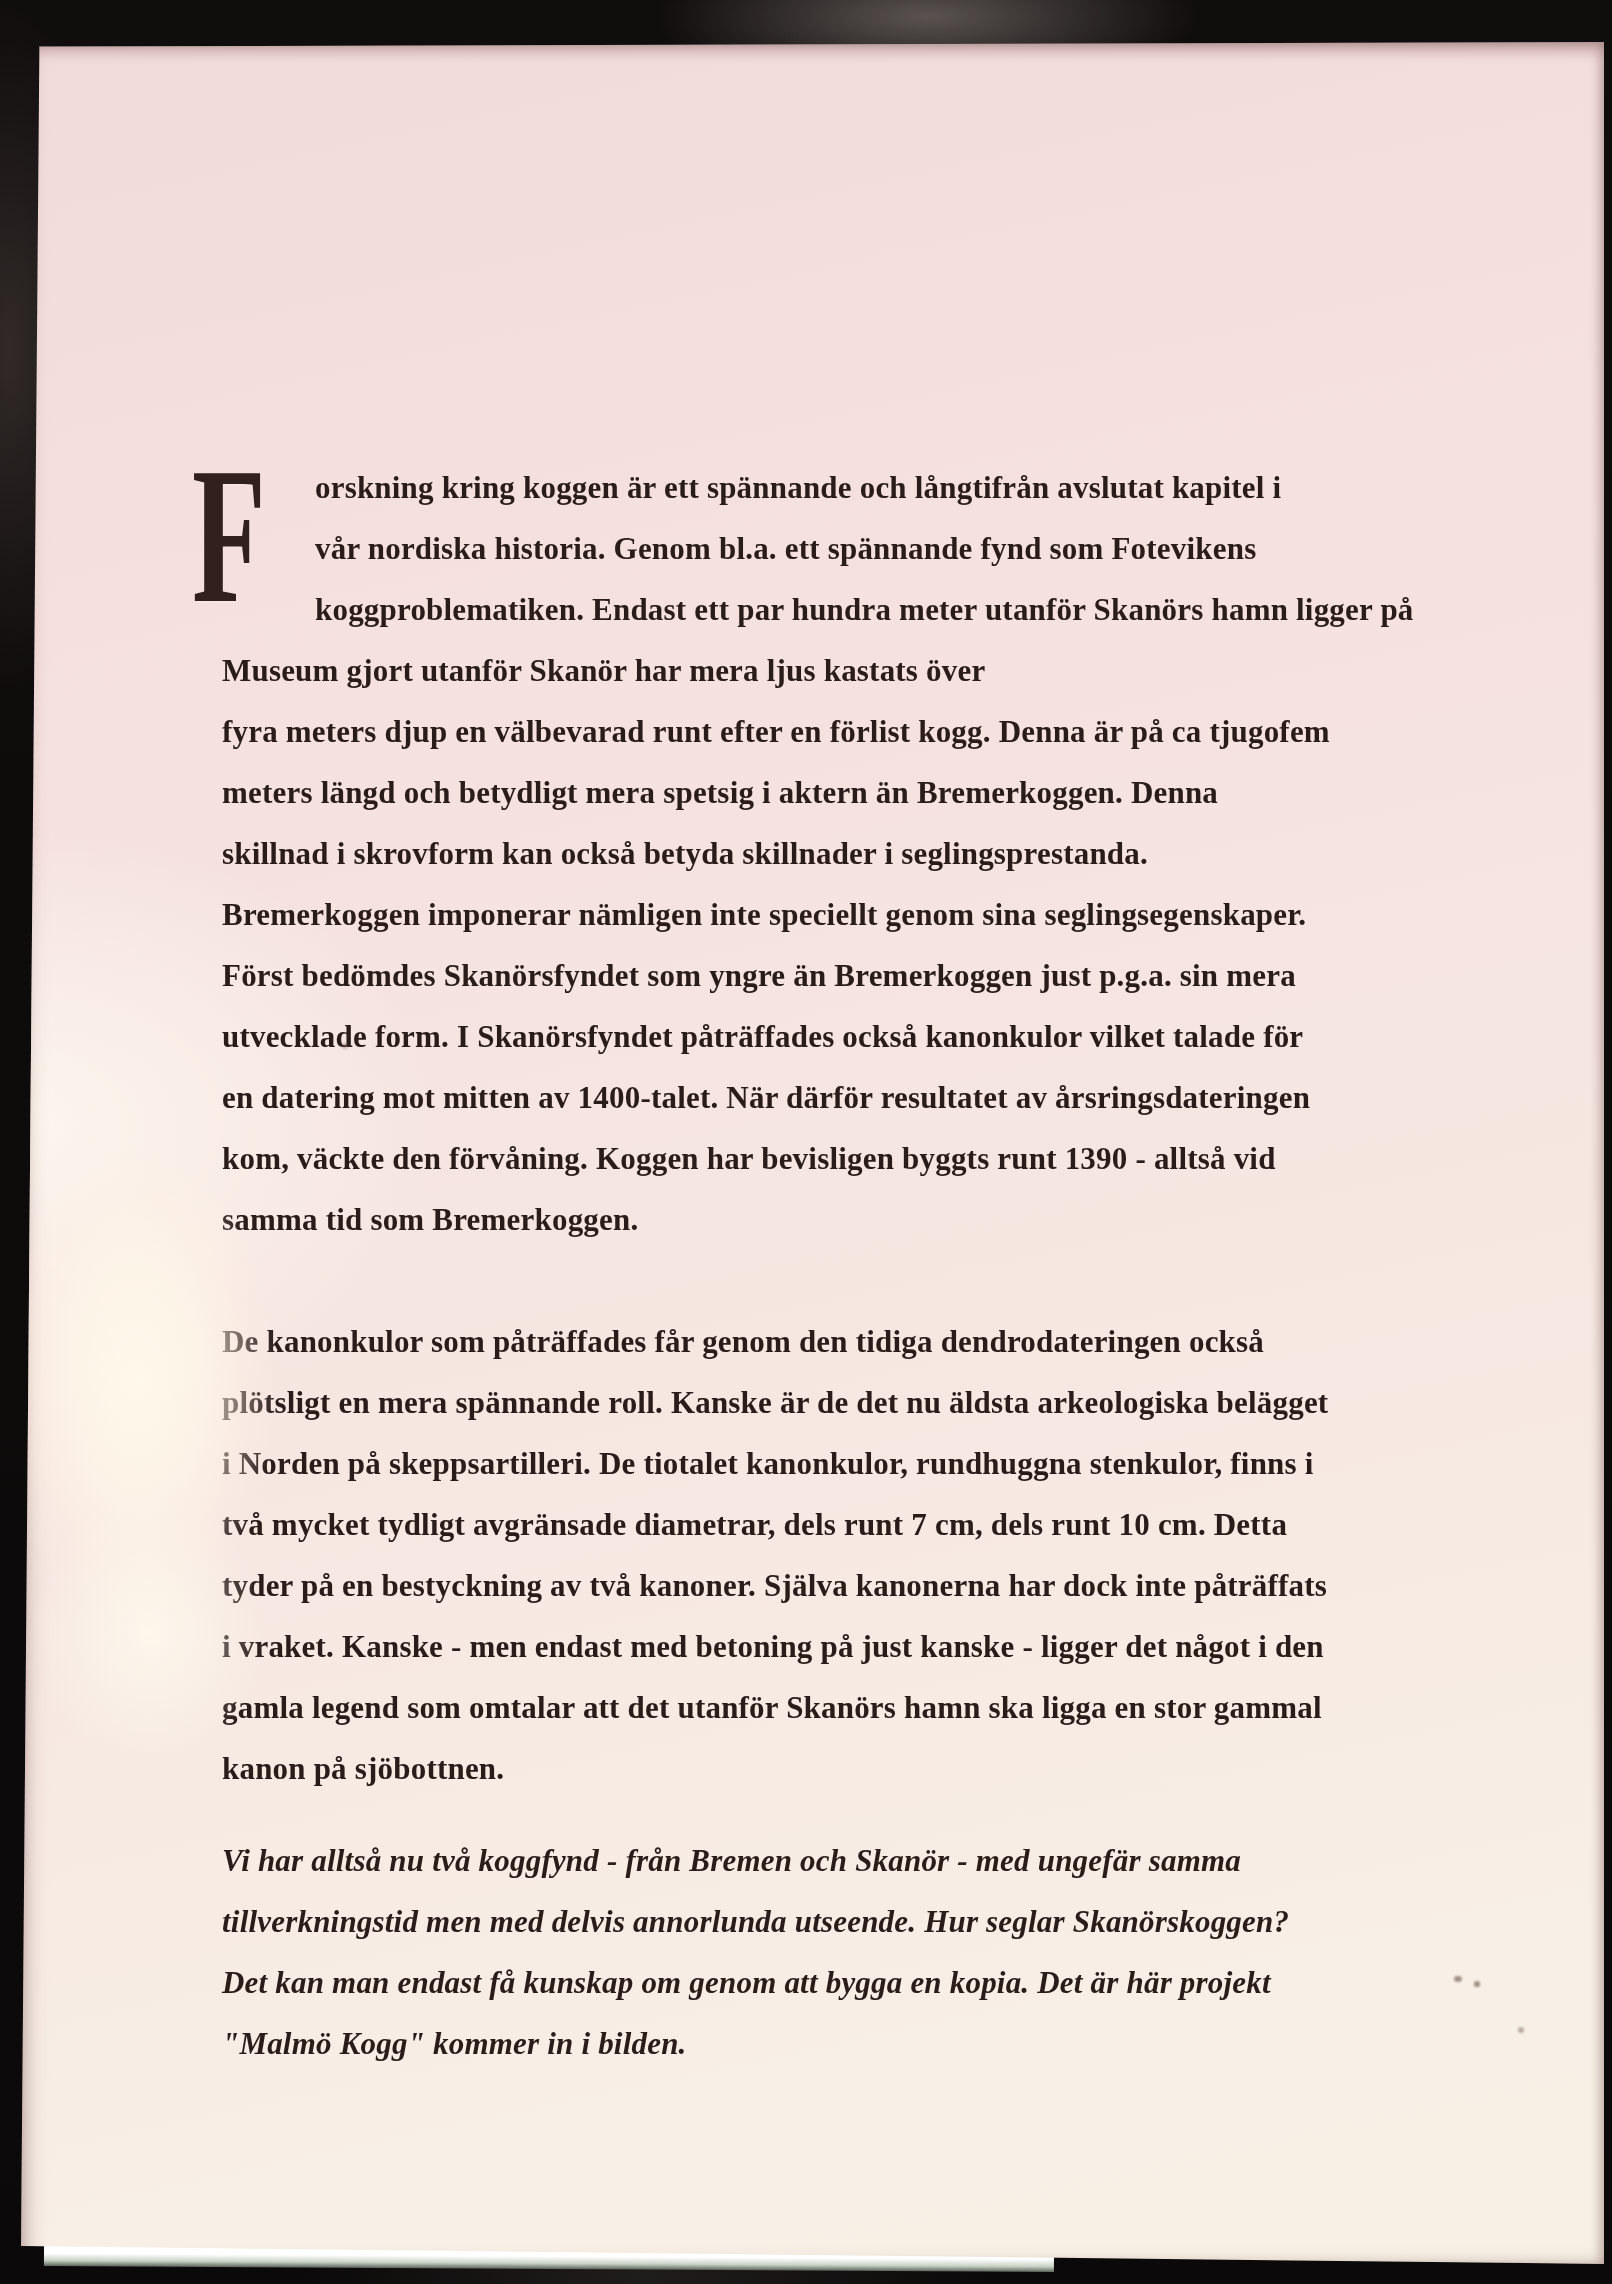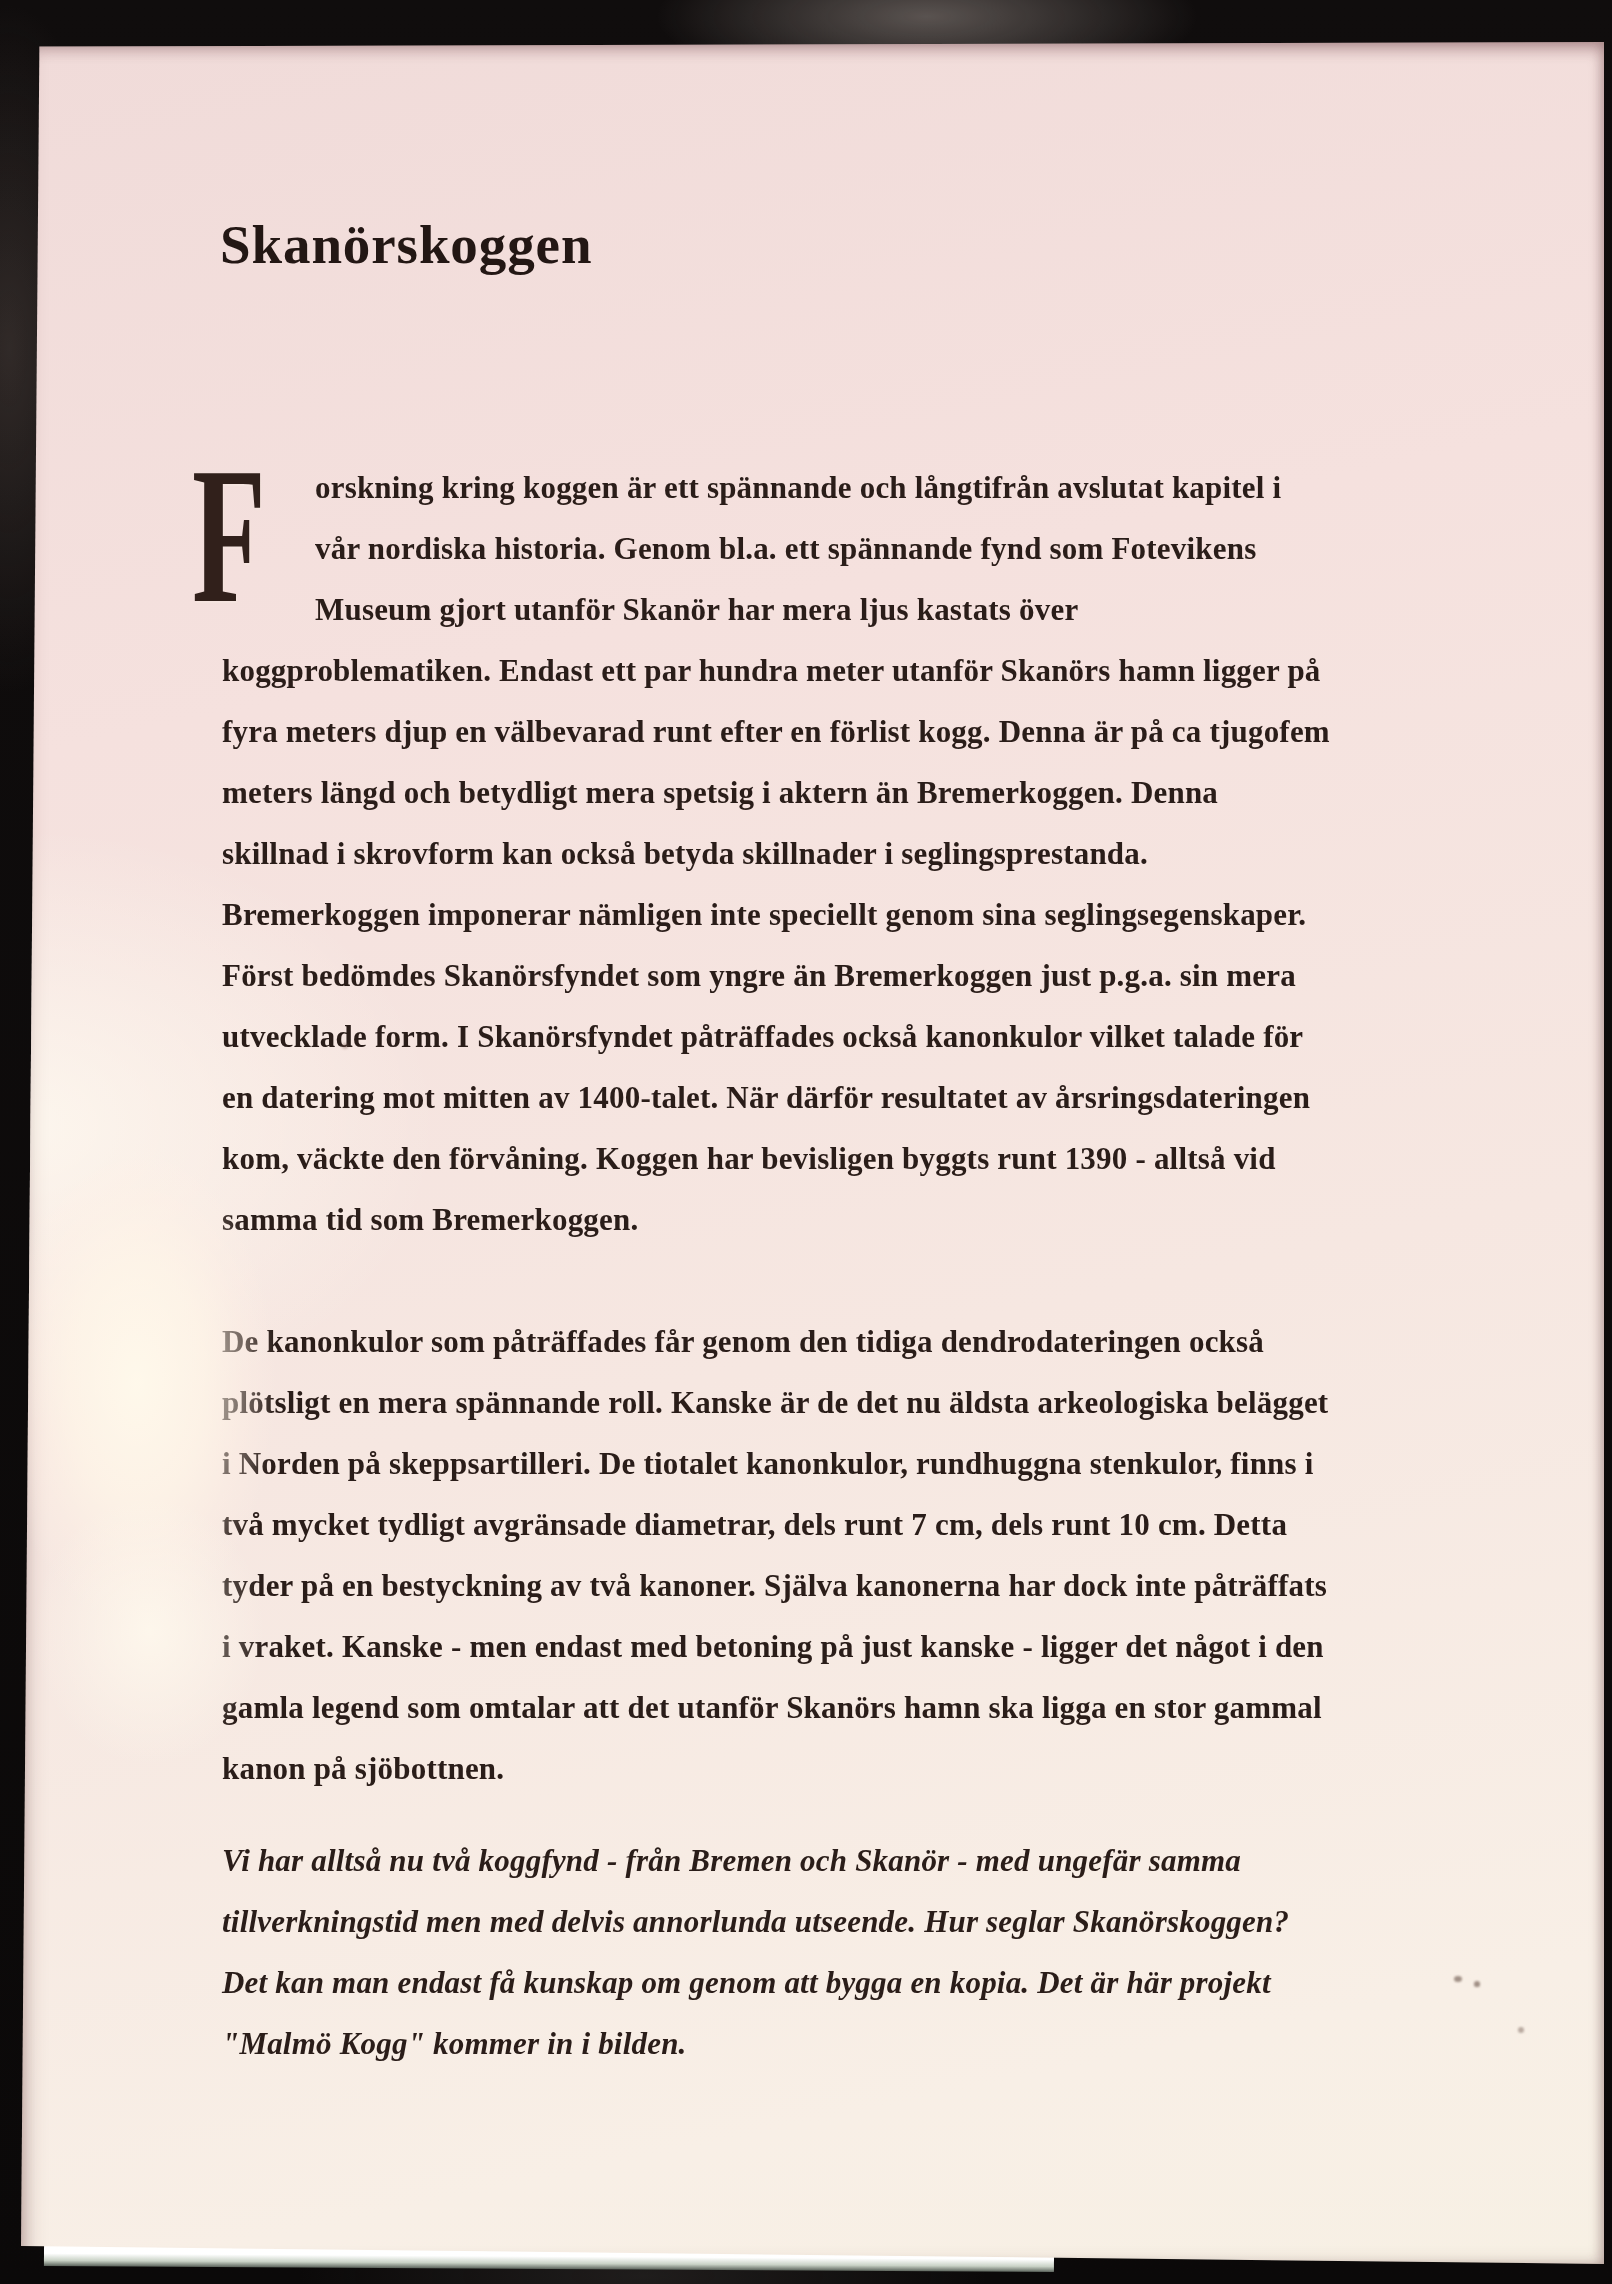--- a/index.html
+++ b/index.html
@@ -65,31 +65,30 @@
   .speck.s2{left:1453px;top:1939px;width:6.4px;height:5.5px;}
   .speck.s3{left:1497px;top:1985px;width:6.4px;height:6.4px;background:rgba(90,66,54,.4);}
   .speck.s4{left:321px;top:1001px;width:5.5px;height:5.5px;background:rgba(120,90,80,.35);}
 </style>
 </head>
 <body>
 
 <div class="sliver"></div>
 
 <div class="page">
-  <h1 class="title">Skanörskoggen</h1>
 
   <div class="textblock">
     <div class="para p1">
       <div class="dropcap">
           <span>F</span>
         </div>
       <div class="line">orskning kring koggen är ett spännande och långtifrån avslutat kapitel i</div>
       <div class="line">vår nordiska historia. Genom bl.a. ett spännande fynd som Fotevikens</div>
+      <div class="line">koggproblematiken. Endast ett par hundra meter utanför Skanörs hamn ligger på</div>
       <div class="line">Museum gjort utanför Skanör har mera ljus kastats över</div>
-      <div class="line">koggproblematiken. Endast ett par hundra meter utanför Skanörs hamn ligger på</div>
       <div class="line">fyra meters djup en välbevarad runt efter en förlist kogg. Denna är på ca tjugofem</div>
       <div class="line">meters längd och betydligt mera spetsig i aktern än Bremerkoggen. Denna</div>
       <div class="line">skillnad i skrovform kan också betyda skillnader i seglingsprestanda.</div>
       <div class="line">Bremerkoggen imponerar nämligen inte speciellt genom sina seglingsegenskaper.</div>
       <div class="line">Först bedömdes Skanörsfyndet som yngre än Bremerkoggen just p.g.a. sin mera</div>
       <div class="line">utvecklade form. I Skanörsfyndet påträffades också kanonkulor vilket talade för</div>
       <div class="line">en datering mot mitten av 1400-talet. När därför resultatet av årsringsdateringen</div>
       <div class="line">kom, väckte den förvåning. Koggen har bevisligen byggts runt 1390 - alltså vid</div>
       <div class="line">samma tid som Bremerkoggen.</div>
     </div>

